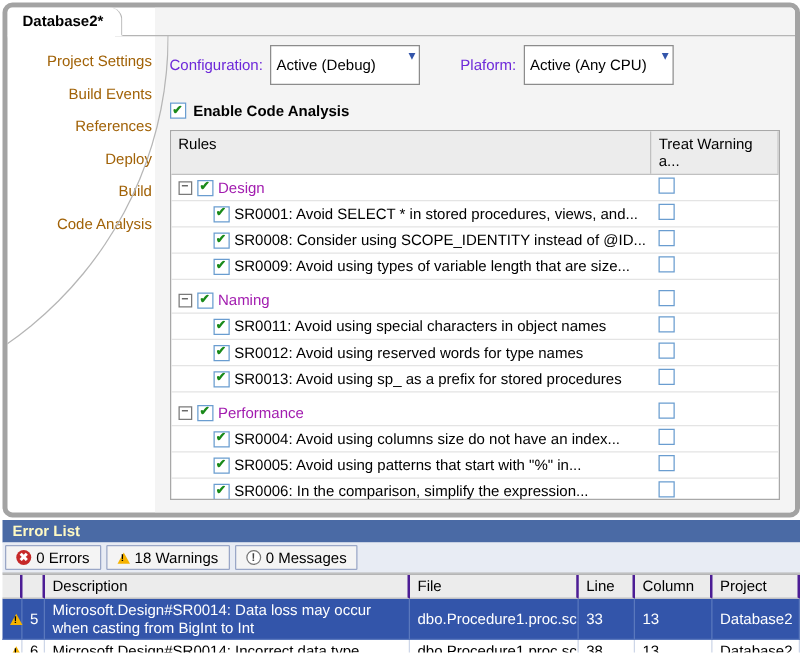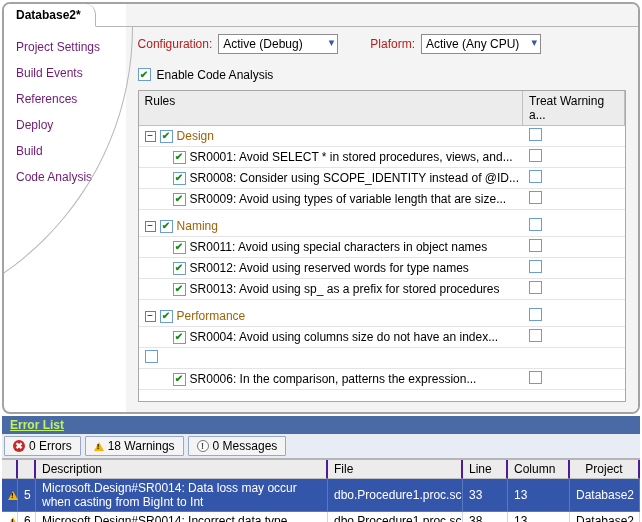--- a/index.html
+++ b/index.html
@@ -1,63 +1,63 @@
 <!DOCTYPE html>
 <html><head>
 <meta charset="utf-8">
 <style>
 * { box-sizing: border-box; margin: 0; padding: 0; font-family: "Segoe UI", Tahoma, sans-serif; font-size: 12px; }
 body { width: 642px; height: 522px; background: #fff; }
-.main-area { display: flex; height: 412px; border: 2px solid #a3a3a3; border-radius: 8px; margin: 2px; overflow: hidden; background: #fff; position: relative; }
+.main-area { display: flex; height: 412px; border: 4px solid #a3a3a3; border-radius: 8px; margin: 2px; overflow: hidden; background: #fff; position: relative; }
 .tab-label { position: absolute; top: 0; left: 0; padding: 4px 14px 4px 12px; background: #fff; border-right: 1px solid #b5b5b5; border-bottom: 1px solid #fff; border-top-right-radius: 10px; font-weight: bold; color: #000; z-index: 3; }
 .tab-line { position: absolute; top: 22px; left: 0; right: 0; height: 1px; background: #b5b5b5; z-index: 1; }
 .tab-line-cover { position: absolute; top: 22px; left: 0; width: 86px; height: 2px; background: #fff; z-index: 2; }
 .sidebar { width: 128px; padding: 30px 0 0 10px; position: relative; }
 .sidebar::after { content: ""; position: absolute; right: 0; top: 22px; bottom: 6px; width: 300px; height: 300px; border: 1px solid #b5b5b5; border-left: none; border-top: none; border-bottom-right-radius: 300px; pointer-events: none; left: -172px; }
-.sidebar-item { padding: 6px 2px; color: #701a75; cursor: pointer; }
+.sidebar-item { padding: 6px 2px; color: #a16207; cursor: pointer; text-align: right; }
 .content { flex: 1; padding: 30px 12px 10px 12px; background: #f4f4f4; display: flex; flex-direction: column; }
 .cfg-row { display: flex; align-items: center; gap: 6px; margin-bottom: 14px; }
-.cfg-label { color: #b91c1c; }
-.cfg-select { border: 1px solid #8c8c8c; background: #fff; padding: 1px 18px 1px 4px; height: 20px; position: relative; display: inline-flex; align-items: center; min-width: 120px; }
+.cfg-label { color: #6d28d9; }
+.cfg-select { border: 1px solid #8c8c8c; background: #fff; padding: 1px 18px 1px 4px; height: 32px; position: relative; display: inline-flex; align-items: center; min-width: 120px; }
 .cfg-select::after { content: "▾"; position: absolute; right: 3px; top: 1px; color: #3355aa; font-size: 11px; }
-.enable-row { display: flex; align-items: flex-start; gap: 6px; margin-bottom: 8px; }
+.enable-row { display: flex; align-items: flex-start; gap: 6px; margin-bottom: 8px; font-weight: bold; }
 .cb { width: 13px; height: 13px; border: 1px solid #6a9dd0; background: #fff; display: inline-flex; align-items: center; justify-content: center; }
 .cb.checked::before { content: "✔"; color: #1a8a1a; font-size: 10px; line-height: 10px; font-weight: bold; }
 .rules-panel { flex: 1; border: 1px solid #a8a8a8; background: #fff; display: flex; flex-direction: column; overflow: hidden; }
 .rules-header { display: flex; background: #ececec; border-bottom: 1px solid #c0c0c0; }
 .rules-header .col { padding: 3px 6px; border-right: 1px solid #c0c0c0; }
 .col-rules { flex: 1; }
 .col-treat { width: 102px; }
 .rules-body { flex: 1; overflow: auto; }
 .cat-row, .rule-row { display: flex; border-bottom: 1px solid #e4e4e4; align-items: center; }
 .cat-row .cell-main, .rule-row .cell-main { flex: 1; display: flex; align-items: center; gap: 4px; padding: 2px 4px; }
 .cell-treat { width: 102px; padding: 2px 6px; }
 .toggle { width: 11px; height: 11px; border: 1px solid #7a7a7a; display: inline-flex; align-items: center; justify-content: center; font-size: 10px; line-height: 0; margin-left: 2px; cursor: pointer; }
 .toggle::before { content: "−"; }
 .rule-row .cell-main { padding-left: 34px; }
 .rule-text, .cat-text { white-space: nowrap; overflow: hidden; text-overflow: ellipsis; }
-.cat-text { color: #a16207; }
+.cat-text { color: #a21caf; }
 .spacer-row { height: 6px; }
-.error-bar { margin: 0 2px; background: #4a6aa5; color: #bef264; font-weight: bold; padding: 2px 8px; text-decoration: underline; }
+.error-bar { margin: 0 2px; background: #4a6aa5; color: #fef9c3; font-weight: bold; padding: 2px 8px; }
 .filter-row { display: flex; align-items: stretch; background: #e8ecf4; border-bottom: 1px solid #b5b5b5; margin: 0 2px; }
 .filter-btn { display: flex; align-items: center; gap: 4px; padding: 2px 8px; border: 1px solid transparent; margin: 2px; cursor: pointer; color: #000; }
 .filter-btn.active { border: 1px solid #9aa7c7; background: #f4f4f4; border-radius: 1px; }
 .ficon { width: 12px; height: 12px; border-radius: 50%; display: inline-flex; align-items: center; justify-content: center; font-size: 9px; font-weight: bold; }
 .ficon.err { background: #c62828; color: #fff; }
 .ficon.msg { background: #fff; border: 1px solid #777; color: #444; }
 .grid { margin: 0 2px; border-top: 1px solid #b5b5b5; }
 .grid-header { display: flex; background: #ececec; }
 .grid-header .gcol { padding: 2px 6px; border-right: 2px solid #4c1d95; border-bottom: 1px solid #c0c0c0; }
 .gcol.idx { width: 18px; }
 .gcol.ic { width: 16px; padding: 2px 2px; }
 .gcol.desc { flex: 1; }
 .gcol.file { width: 135px; }
 .gcol.line { width: 45px; }
 .gcol.col { width: 62px; }
-.gcol.proj { width: 70px; text-align: center; }
+.gcol.proj { width: 70px; }
 .grid-row { display: flex; }
 .grid-row .gcol { padding: 2px 6px; border-right: 1px solid #cdd6e8; border-bottom: 1px solid #cdd6e8; display: flex; align-items: center; }
 .grid-row.sel { background: #3355aa; color: #fff; }
 .grid-row.sel .gcol { border-color: #5a78bd; }
 .warn-tri { display: inline-block; width: 0; height: 0; border-left: 5px solid transparent; border-right: 5px solid transparent; border-bottom: 9px solid #f6b300; position: relative; }
 .warn-tri::after { content: "!"; position: absolute; left: -2px; top: 0px; font-size: 8px; color: #000; font-weight: bold; }
 </style>
 </head>
 <body>
 
@@ -164,26 +164,30 @@
             <div class="cell-treat"><span class="cb"></span></div>
           </div>
           <div class="rule-row">
             <div class="cell-main">
               <span class="cb checked"></span>
               <span class="rule-text">SR0004: Avoid using columns size do not have an index...</span>
             </div>
             <div class="cell-treat"><span class="cb"></span></div>
           </div>
           <div class="rule-row">
-            <div class="cell-treat"><span class="cb"></span></div>
-          </div>
-          <div class="rule-row">
-            <div class="cell-main">
-              <span class="cb checked"></span>
-              <span class="rule-text">SR0006: In the comparison, patterns the expression...</span>
+            <div class="cell-main">
+              <span class="cb checked"></span>
+              <span class="rule-text">SR0005: Avoid using patterns that start with "%" in...</span>
+            </div>
+            <div class="cell-treat"><span class="cb"></span></div>
+          </div>
+          <div class="rule-row">
+            <div class="cell-main">
+              <span class="cb checked"></span>
+              <span class="rule-text">SR0006: In the comparison, simplify the expression...</span>
             </div>
             <div class="cell-treat"><span class="cb"></span></div>
           </div>
         </div>
     </div>
   </div>
 </div>
 
 <div class="error-bar">Error List</div>
 

